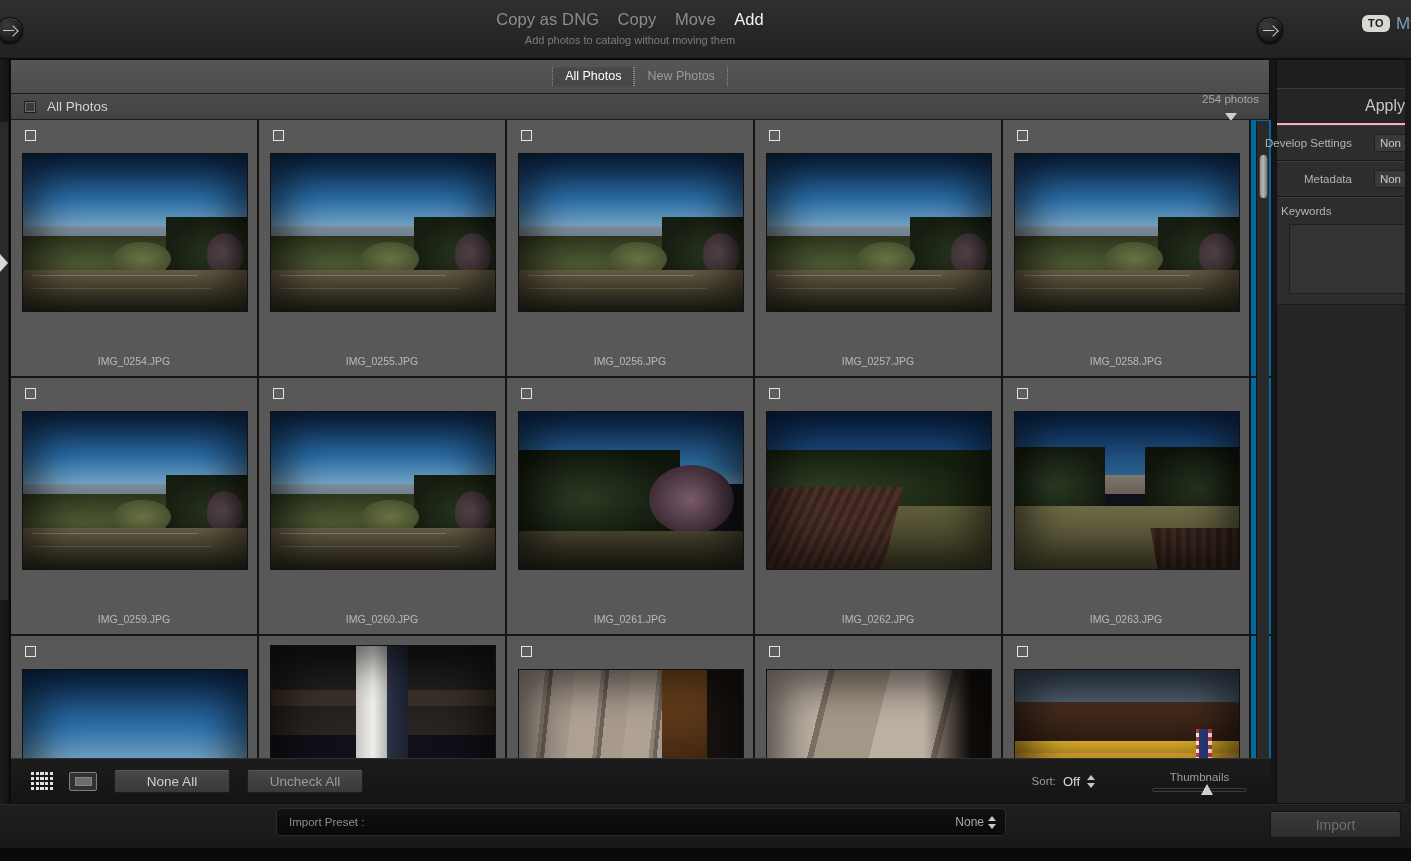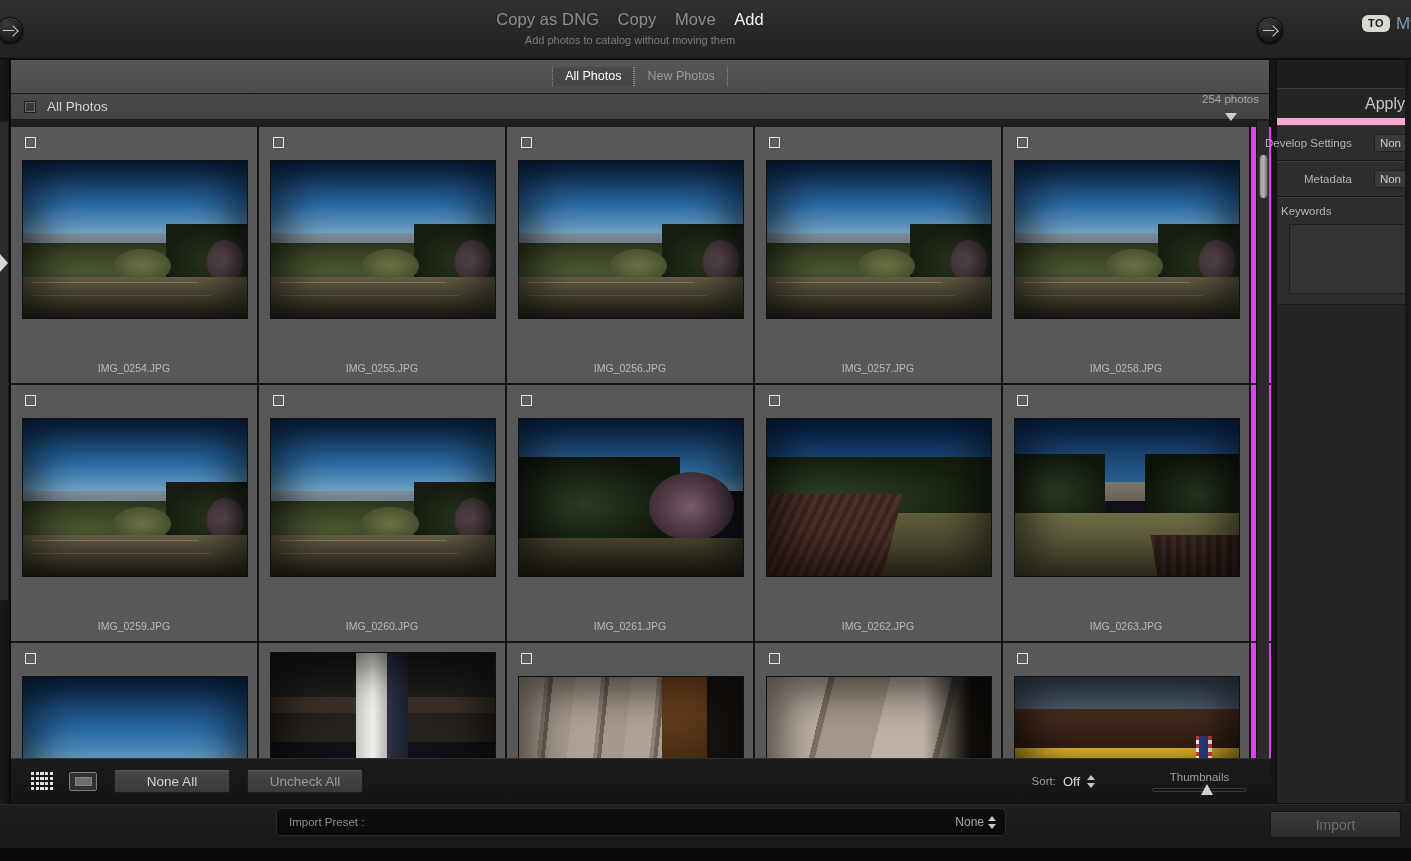--- a/index.html
+++ b/index.html
@@ -140,23 +140,23 @@
     display: flex; align-items: center; gap: 8px; flex-direction: column;
   }
   .tri-down {
     width: 0; height: 0;
     border-left: 6px solid transparent;
     border-right: 6px solid transparent;
     border-top: 8px solid #cfcfcf;
   }
 
   .gridwrap {
-    position: absolute; left: 0; top: 67px;
+    position: absolute; left: 0; top: 60px;
     width: 1260px; height: 653px;
-    background: #d946ef;
+    background: #0369a1;
     overflow: hidden;
   }
   .gridrow {
     display: flex;
     border-bottom: 2px solid #151515;
   }
   .cell {
     width: 248px; height: 256px;
     background: #585858;
     border-right: 2px solid #151515;
@@ -368,21 +368,21 @@
     position: absolute; left: 1276px; top: 59px;
     width: 135px; height: 745px;
     background: #252525;
     border: 1px solid #101010; border-right: none;
   }
   .rp-top { height: 29px; background: #1e1e1e; border-bottom: 1px solid #3a3a3a; }
   .rp-head {
     height: 36px; display: flex; align-items: center; justify-content: flex-end;
     padding-right: 6px;
     font-size: 16px; color: #c6c6c6;
-    border-bottom: 7px solid #f9a8d4;
+    border-bottom: 2px solid #f9a8d4;
   }
   .rp-row {
     height: 36px; display: flex; align-items: center; justify-content: flex-end;
     gap: 22px; padding-right: 4px;
     background: #2d2d2d;
     border-bottom: 1px solid #1a1a1a;
     box-shadow: inset 0 1px 0 #3b3b3b;
   }
   .rp-row .lab { font-size: 11.5px; color: #b4b4b4; white-space: nowrap; }
   .rp-row .val {

